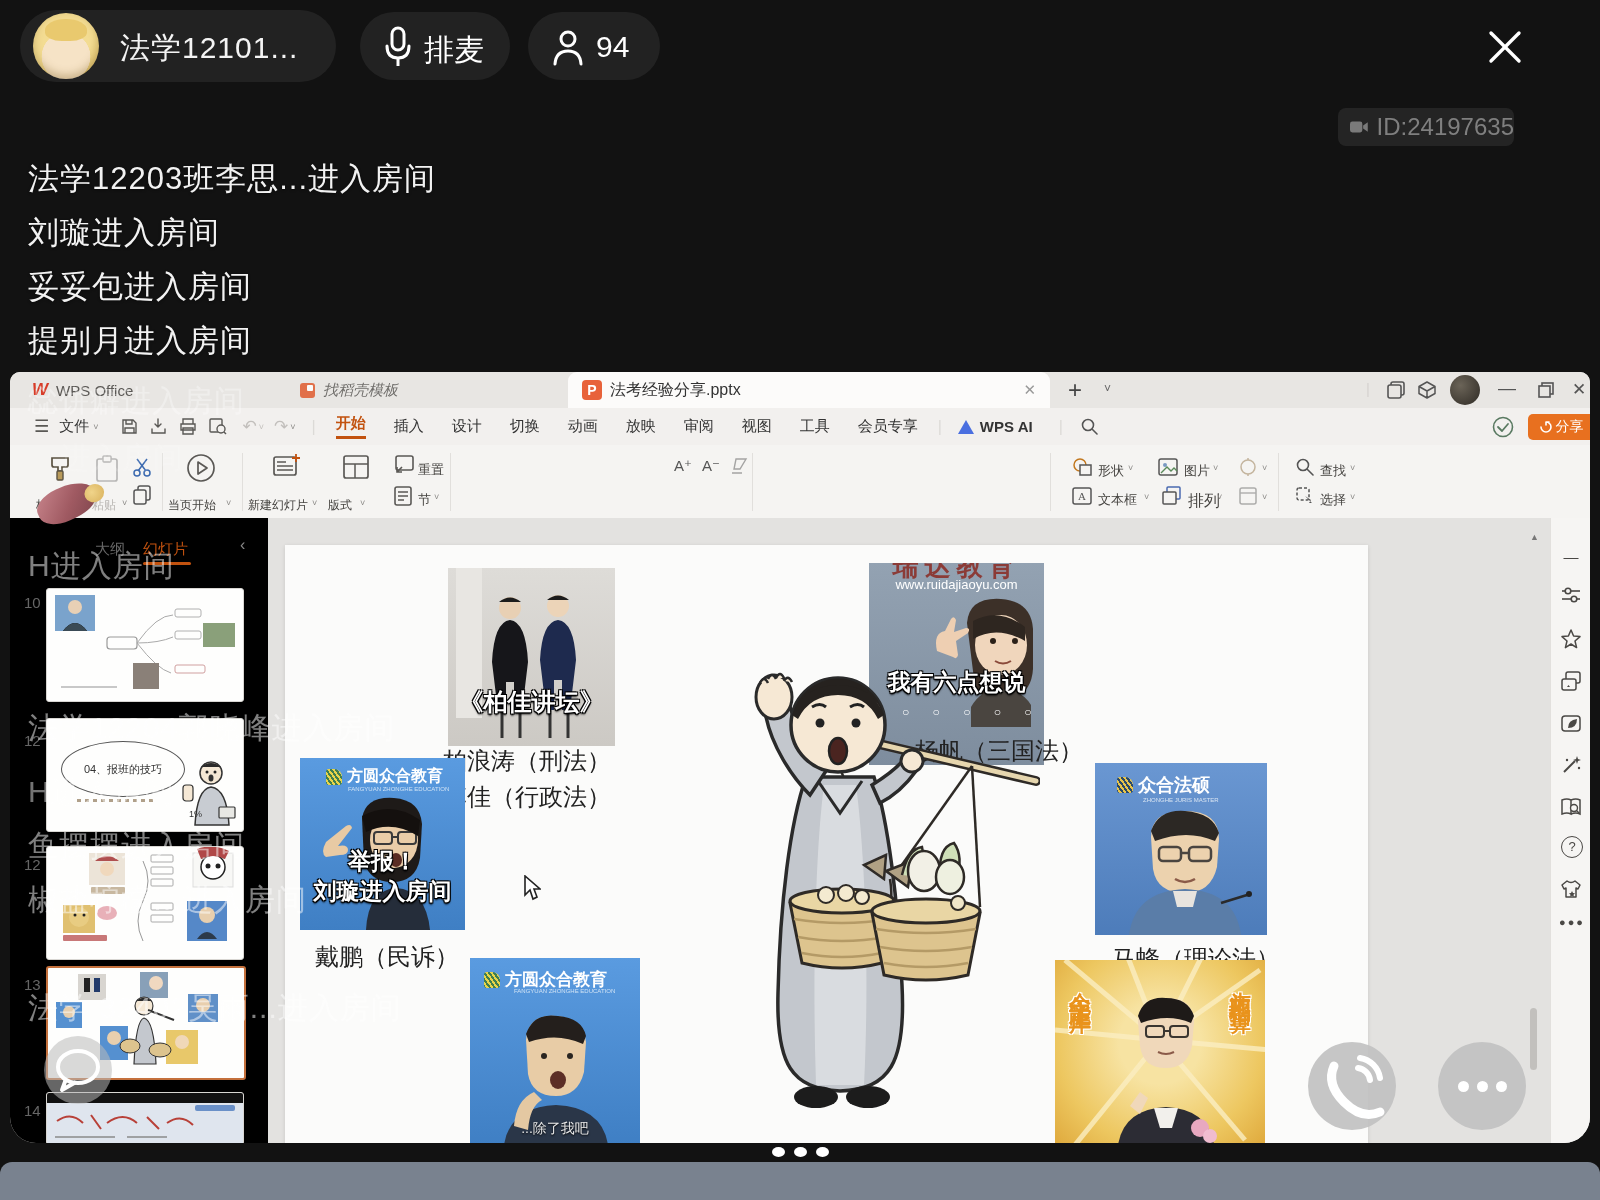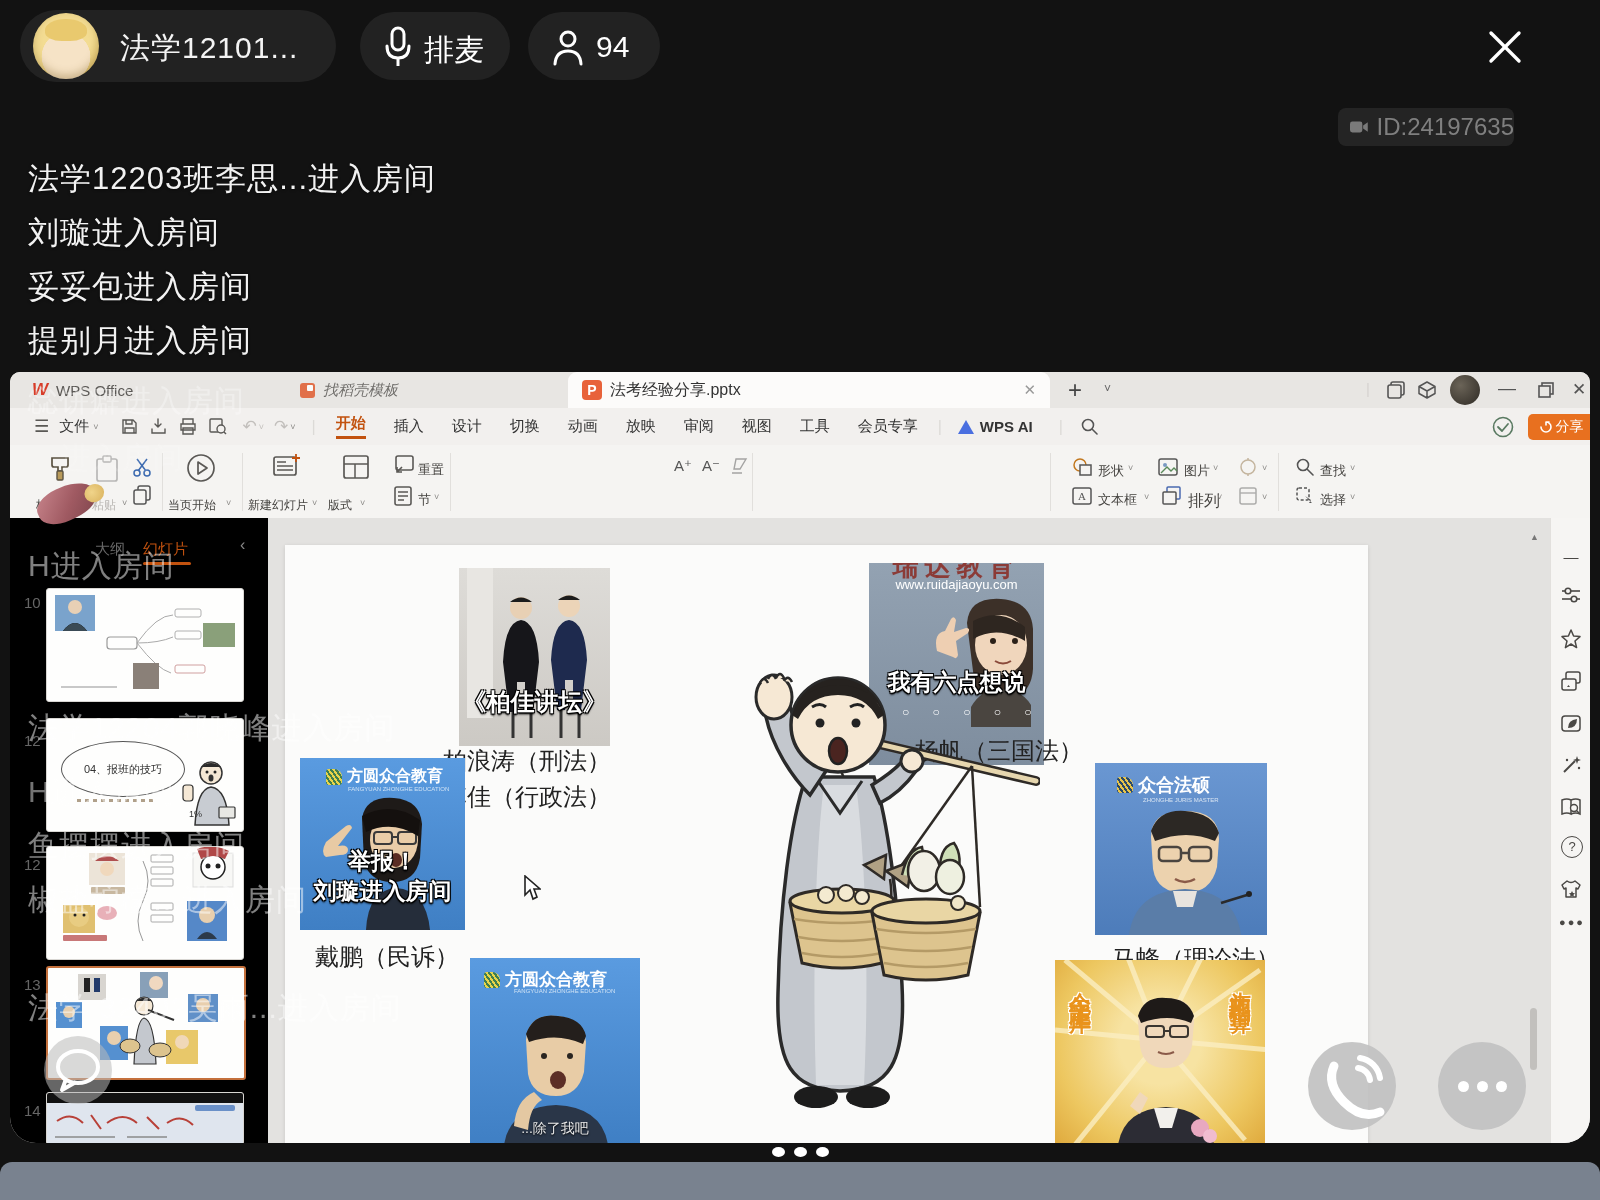--- a/index.html
+++ b/index.html
@@ -478,21 +478,21 @@
           <rect x="148" y="12" width="40" height="6" rx="2" fill="#6a90c8"></rect>
           <path d="M10 28 q14 -10 26 2 M44 22 l10 14 M60 30 q16 -12 30 0 M100 24 l12 12 M120 30 q14 -10 26 2" fill="none" stroke="#b84038" stroke-width="2"></path>
           <path d="M8 44 h60 M80 44 h40" stroke="#8a8a8a" stroke-width="1.5"></path>
         </svg>
       </div>
     </div>
 
     <div class="canvas">
       <div class="slide">
 
-        <div class="teacher-img" style="left:174px;top:23px;width:151px;height:178px;background:linear-gradient(#dedcd8,#ccc9c4);">
+        <div class="teacher-img" style="left:163px;top:23px;width:167px;height:178px;background:linear-gradient(#dedcd8,#ccc9c4);">
           <div class="abs" style="left:8px;top:0;width:26px;height:150px;background:#e8e6e2;"></div>
           <svg class="abs" style="left:26px;top:24px;" width="120" height="150" viewBox="0 0 120 150">
             <circle cx="36" cy="16" r="11" fill="#e8d0b4"></circle>
               <path d="M25 10 q11 -9 22 0" fill="#1c1c1c"></path>
             <path d="M18 70 Q20 30 36 28 Q52 30 54 70 L48 120 L40 120 L40 90 L32 90 L32 120 L24 120 Z" fill="#16161a"></path>
             <circle cx="84" cy="14" r="11" fill="#ecd4b8"></circle>
               <path d="M73 8 q11 -9 22 0" fill="#1c1c1c"></path>
             <path d="M66 68 Q68 30 84 28 Q100 30 102 68 L96 118 L88 118 L88 88 L80 88 L80 118 L72 118 Z" fill="#1e2a4e"></path>
             <line x1="28" y1="120" x2="28" y2="146" stroke="#333" stroke-width="3"></line>
             <line x1="46" y1="120" x2="46" y2="146" stroke="#333" stroke-width="3"></line>

